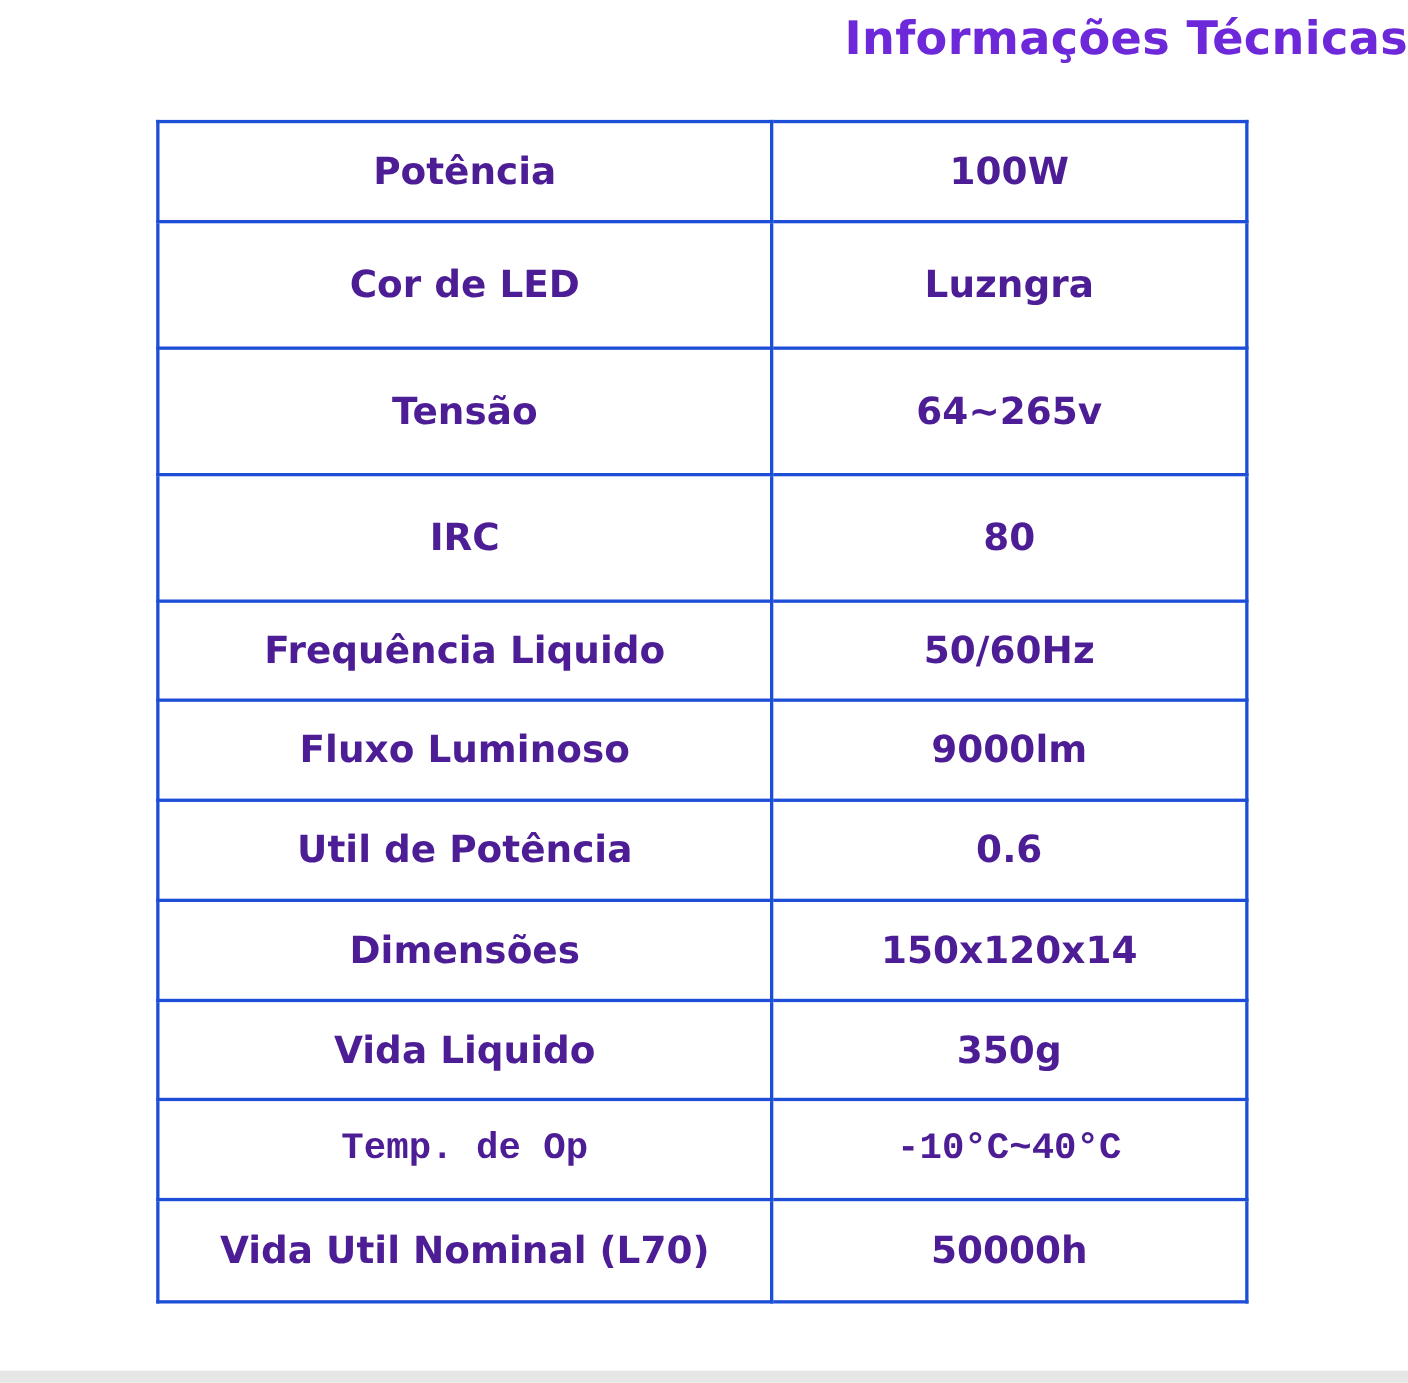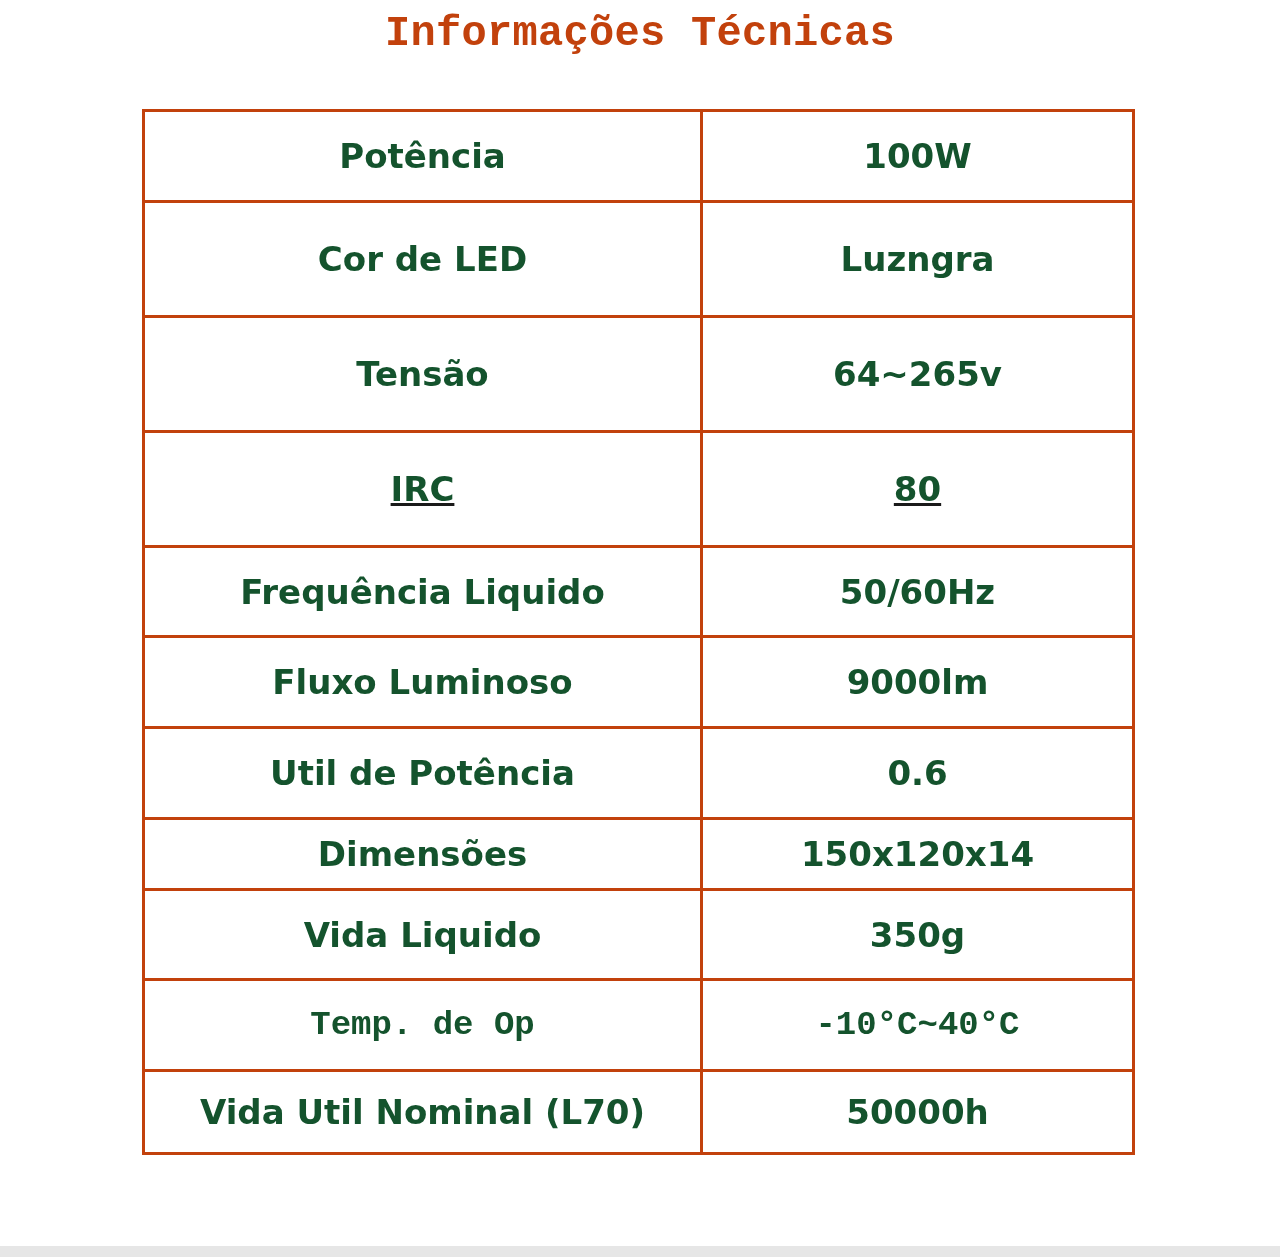--- a/index.html
+++ b/index.html
@@ -2,30 +2,30 @@
 <html><head>
   <meta charset="utf-8">
   <style>
     html, body { margin: 0; padding: 0; }
     body {
       width: 1280px; height: 1257px; background: #ffffff; position: relative;
       font-family: "DejaVu Sans", "Liberation Sans", sans-serif; color: #1a1a1a;
       overflow: hidden;
     }
     .title {
-      position: absolute; left: 0; top: 10px; width: 1280px; text-align: center;
-      font-size: 42px; font-weight: bold; letter-spacing: 0.3px; color: #c2410c; font-family: Liberation Mono, monospace;
+      position: absolute; left: 0; top: 10px; width: 1280px; text-align: right;
+      font-size: 42px; font-weight: bold; letter-spacing: 0.3px; color: #6d28d9;
     }
     table.specs {
       position: absolute; left: 142px; top: 109px; width: 990px;
       border-collapse: collapse; table-layout: fixed;
     }
     table.specs td {
-      border: 3px solid #c2410c; text-align: center; vertical-align: middle;
-      font-size: 34px; font-weight: bold; color: #14532d; padding: 0;
+      border: 3px solid #1d4ed8; text-align: center; vertical-align: middle;
+      font-size: 34px; font-weight: bold; color: #4c1d95; padding: 0;
     }
     table.specs col.c1 { width: 558px; }
     table.specs col.c2 { width: 432px; }
     .footer-band {
       position: absolute; left: 0; top: 1246px; width: 1280px; height: 11px;
       background: #e6e6e6;
     }
   </style>
 </head>
 <body>
@@ -43,48 +43,48 @@
         <td>100W</td>
       </tr>
       <tr style="height: 115px;">
         <td>Cor de LED</td>
         <td>Luzngra</td>
       </tr>
       <tr style="height: 115px;">
         <td>Tensão</td>
         <td>64~265v</td>
       </tr>
-      <tr style="height: 115px; text-decoration: underline;">
+      <tr style="height: 115px;">
         <td>IRC</td>
         <td>80</td>
       </tr>
       <tr style="height: 90px;">
         <td>Frequência Liquido</td>
         <td>50/60Hz</td>
       </tr>
       <tr style="height: 91px;">
         <td>Fluxo Luminoso</td>
         <td>9000lm</td>
       </tr>
       <tr style="height: 91px;">
         <td>Util de Potência</td>
         <td>0.6</td>
       </tr>
-      <tr style="height: 71px;">
+      <tr style="height: 91px;">
         <td>Dimensões</td>
         <td>150x120x14</td>
       </tr>
       <tr style="height: 90px;">
         <td>Vida Liquido</td>
         <td>350g</td>
       </tr>
       <tr style="height: 91px; font-family: Liberation Mono, monospace;">
         <td>Temp. de Op</td>
         <td>-10°C~40°C</td>
       </tr>
-      <tr style="height: 83px; margin-top: 28px;">
+      <tr style="height: 93px; margin-top: 28px;">
         <td>Vida Util Nominal (L70)</td>
         <td>50000h</td>
       </tr>
     </tbody>
 </table>
 
 <div class="footer-band"></div>
 
 </body></html>

